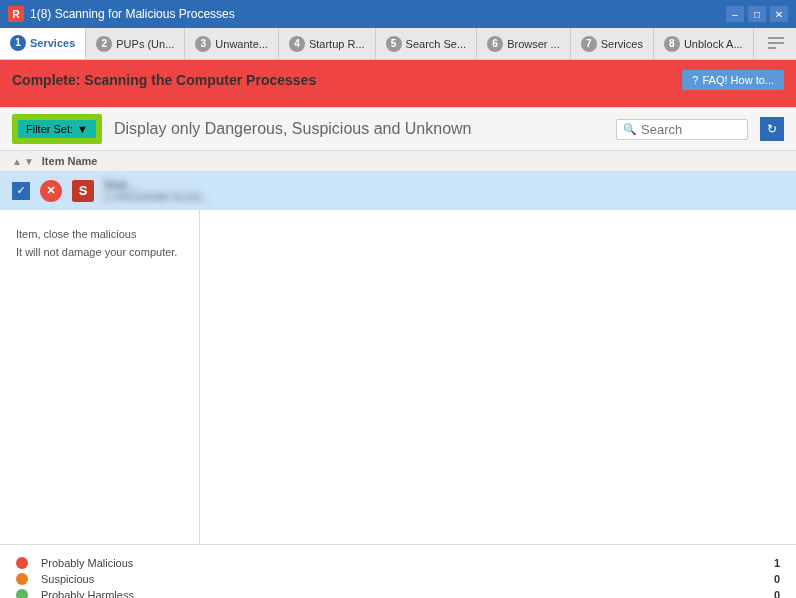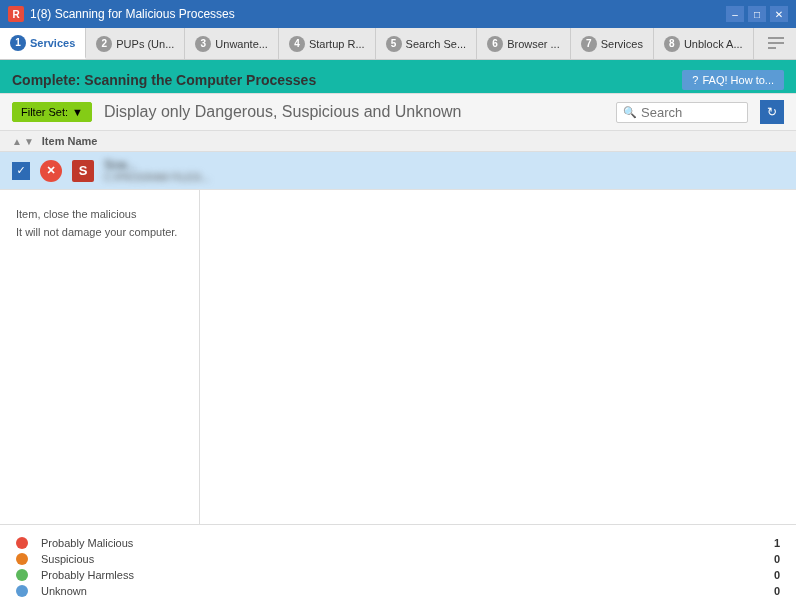--- a/index.html
+++ b/index.html
@@ -64,22 +64,22 @@
       font-size: 10px; font-weight: bold;
       margin-right: 4px;
       color: white;
     }
     .tab-num.active-num { background: #2d6bb5; }
     .tab-num.inactive-num { background: #999; }
     .tab-end { width: 40px; margin-left: auto; display: flex; align-items: center; justify-content: center; }
 
     
     .header {
-      background: #14b8a6;
-      padding: 10px 12px 3px 12px;
+      background: #ef4444;
+      padding: 10px 12px 17px 12px;
       border-bottom: 1px solid #ddd;
       display: flex;
       align-items: center;
       justify-content: space-between;
     }
     .header-title { font-size: 14px; font-weight: 600; color: #333; }
     .faq-btn {
       background: #5b9bd5;
       color: white;
       border: none;
@@ -93,22 +93,22 @@
     
     .filter-bar {
       background: #f5f5f5;
       border-bottom: 1px solid #ddd;
       padding: 6px 12px;
       display: flex;
       align-items: center;
       gap: 12px;
     }
     .filter-set-btn {
-      background: #84cc16;
-      border: 1px solid #84cc16;
+      background: #14b8a6;
+      border: 6px solid #84cc16;
       padding: 3px 8px;
       cursor: pointer;
       font-size: 11px;
       display: flex; align-items: flex-start; gap: 4px;
       border-radius: 2px;
     }
     .filter-label { font-size: 16px; color: #666; flex: 1; }
     .search-box {
       display: flex;
       align-items: center;

